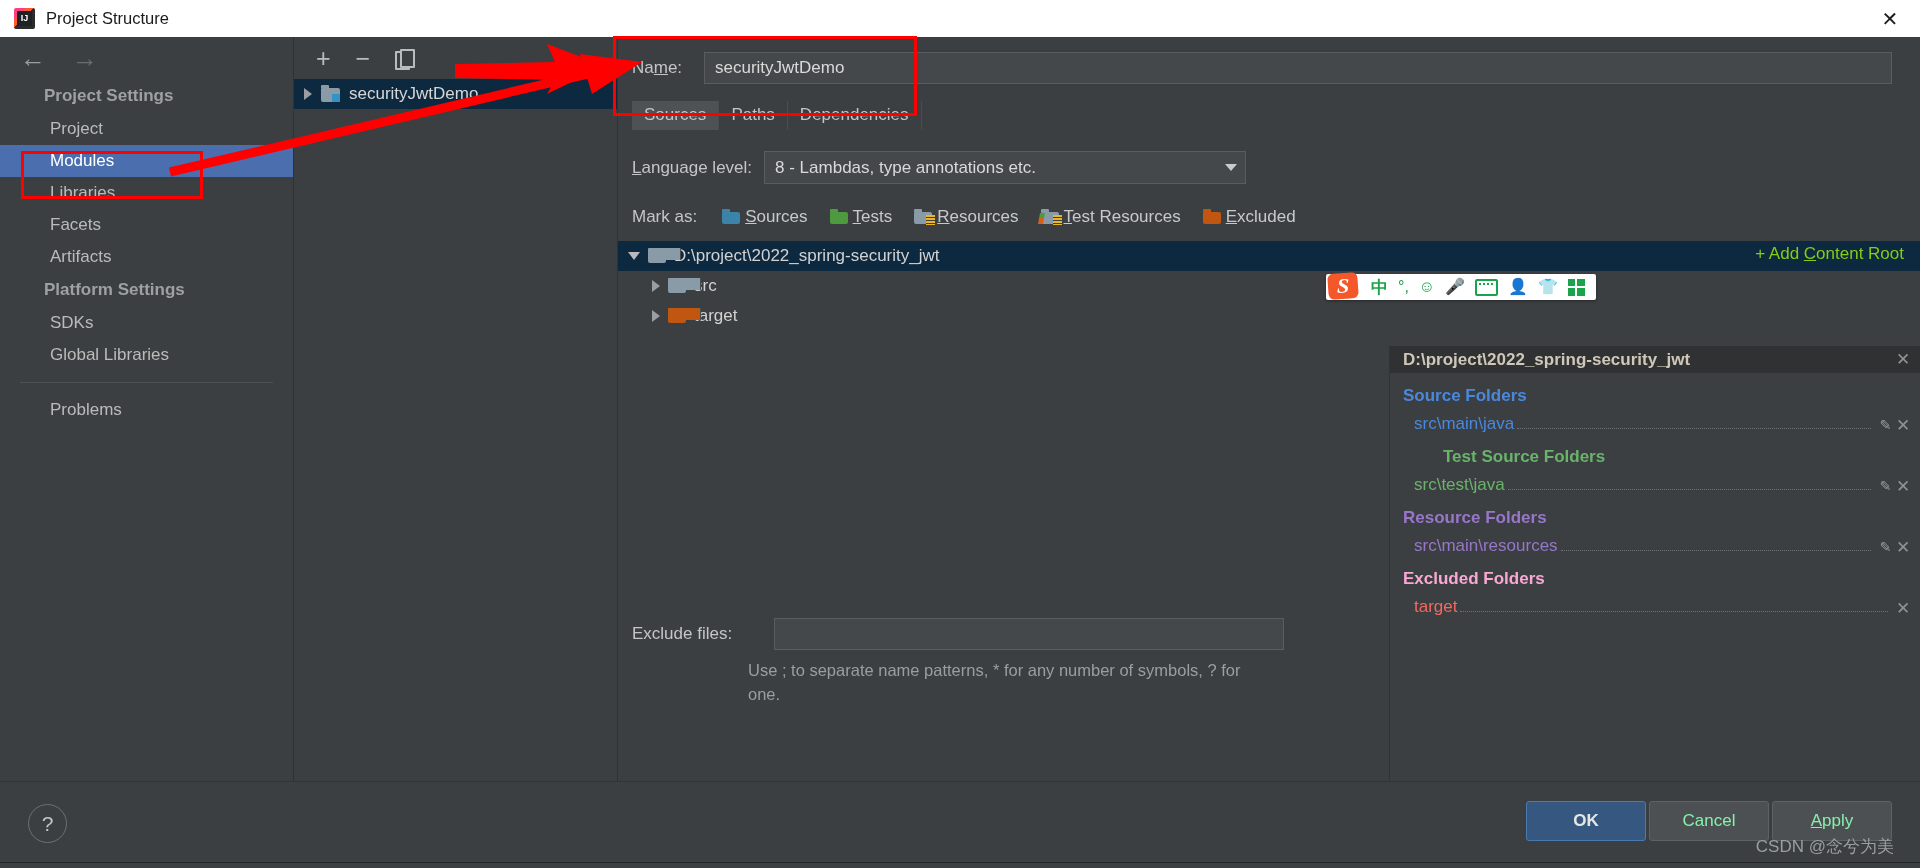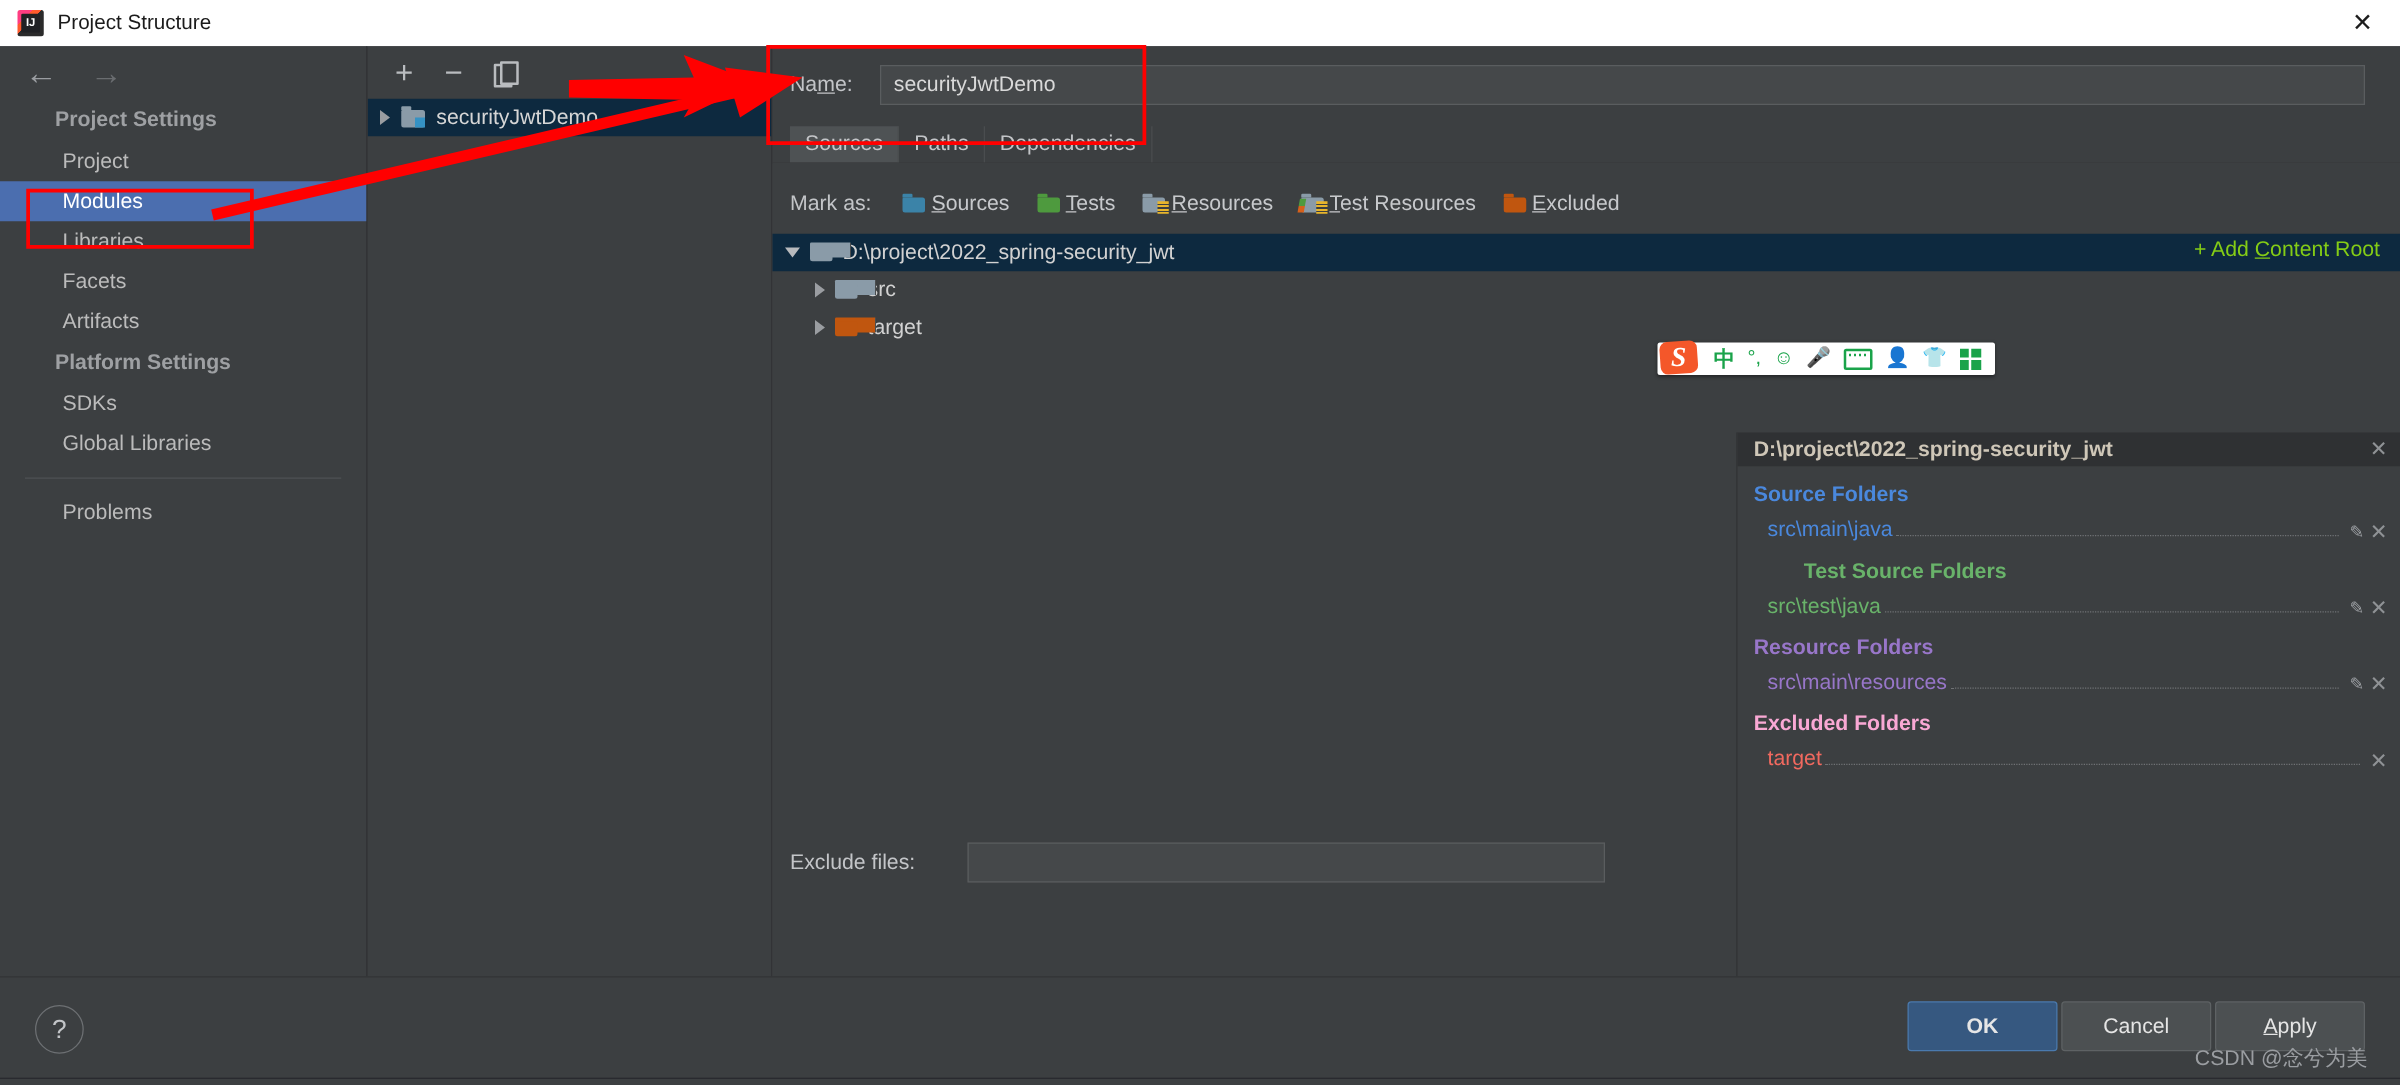--- a/index.html
+++ b/index.html
@@ -126,21 +126,21 @@
   .det-path.purple{color:#9876c9;}
   .det-path.red{color:#f1695f;}
   .dots{flex:1 1 auto;border-bottom:1px dotted #6f7275;margin:0 6px 5px 3px;height:1px;}
   .pencil{width:17px;height:17px;color:#9a9da1;font-size:14px;line-height:17px;text-align:center;transform:rotate(0deg);}
 
   
   .footer{position:absolute;left:0;bottom:0;width:1920px;height:80px;background:#3c3f41;border-top:1px solid #323436;}
   .helpbtn{position:absolute;left:28px;top:22px;width:37px;height:37px;border-radius:50%;border:1px solid #6d7073;
       color:#c3c5c8;font-size:21px;display:flex;align-items:center;justify-content:center;}
   .btns{position:absolute;right:28px;top:19px;display:flex;gap:3px;}
-  .btn{width:118px;height:38px;border:1px solid #5e6264;background:#4c5052;color:#e5e5e5;font-size:17px;
+  .btn{width:118px;height:38px;border:1px solid #5e6264;background:#4c5052;color:#86efac;font-size:17px;
       display:flex;align-items:center;justify-content:center;border-radius:3px;}
   .btn.primary{background:#365880;border-color:#4a7aae;color:#e6e6e6;font-weight:bold;}
   .btn u{text-decoration:underline;}
   .watermark{position:absolute;right:26px;bottom:4px;font-size:17px;color:#9a9da1;text-align:center;}
 
   
   .redbox{position:absolute;border:3px solid #ff0000;pointer-events:none;}
   .redarrow{position:absolute;pointer-events:none;}
 
   
@@ -225,20 +225,27 @@
       </div>
 
       <div class="tabs">
         <div class="tab active">Sources</div>
         <div class="tab">Paths</div>
         <div class="tab">Dependencies</div>
       </div>
 
       <div class="pane">
 
+        <div class="langrow">
+          <span class="langlabel"><u>L</u><span>anguage level:</span></span>
+          <div class="combo">
+            <span class="cv">8 - Lambdas, type annotations etc.</span>
+            <span class="caret"></span>
+          </div>
+        </div>
 
         <div class="markrow">
           <span class="marklabel">Mark as:</span>
 
           <span class="markitem">
             <span class="fold blue">
                 <i class="tab"></i>
                 <i class="body"></i>
               </span>
             <span><u>S</u><span>ources</span></span>
@@ -306,20 +313,21 @@
             <span>target</span>
           </div>
           <div class="addroot"><span>+ Add </span><u>C</u><span>ontent Root</span></div>
         </div>
 
         <div class="excluderow">
           <div class="excl-line">
             <span class="excl-label">Exclude files:</span>
             <div class="excl-input"></div>
           </div>
+          <div class="excl-hint">Use ; to separate name patterns, * for any number of symbols, ? for one.</div>
         </div>
 
         <div class="details">
           <div class="det-head">
             <span class="t">D:\project\2022_spring-security_jwt</span>
             <span class="xbtn">✕</span>
           </div>
 
           <div class="det-group">
             <div class="det-title blue">Source Folders</div>

